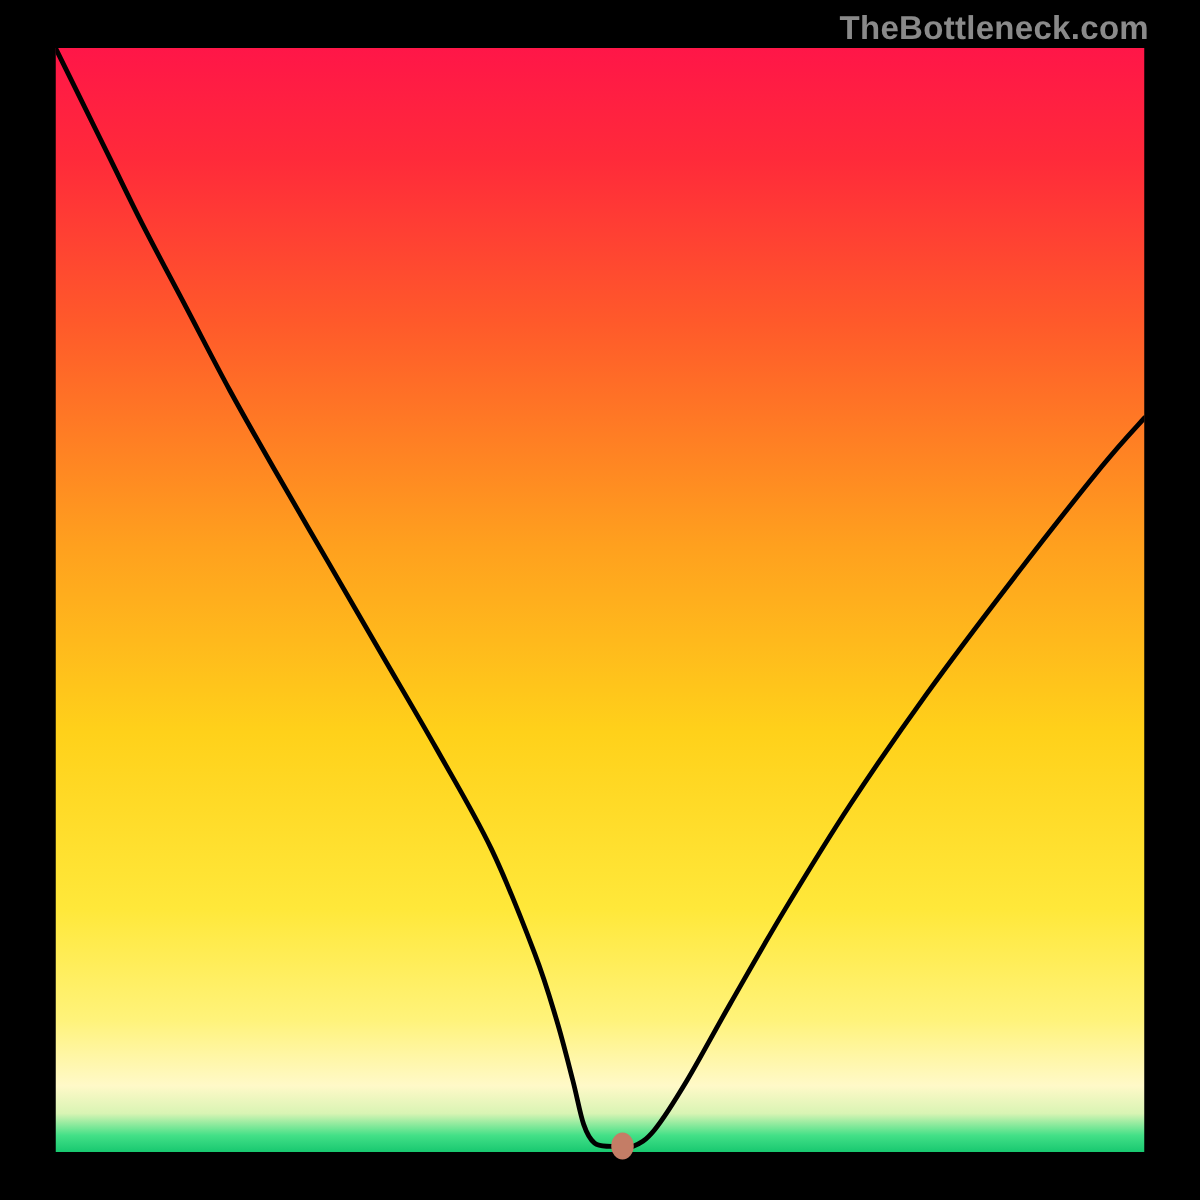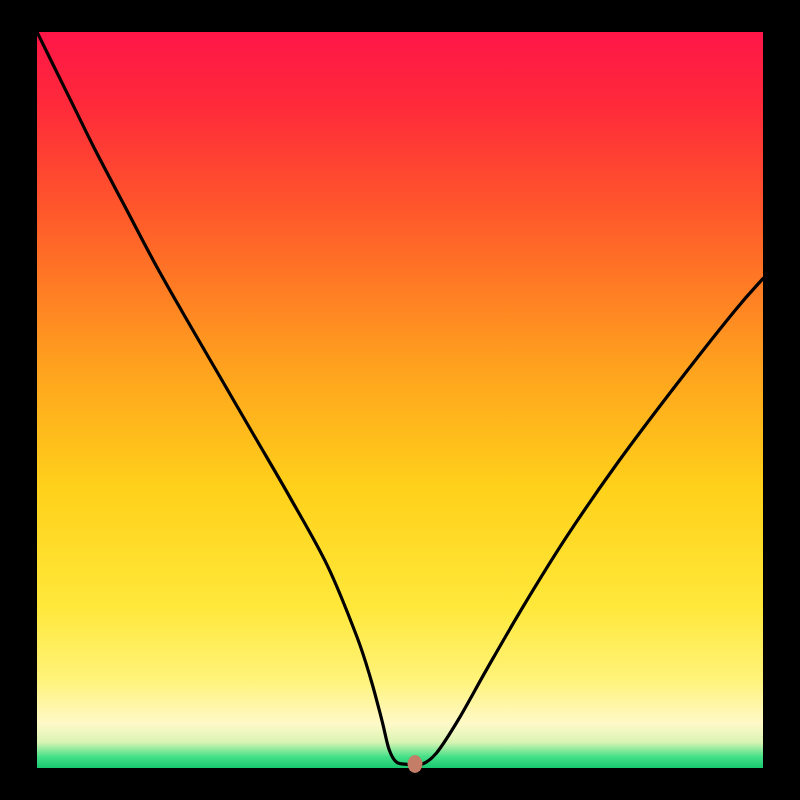--- a/index.html
+++ b/index.html
@@ -54,20 +54,21 @@
     font-size: 22px;
     font-weight: 600;
     color: #8a8a8a;
     letter-spacing: 0.2px;
   }
 </style>
 </head>
 <body>
 
 <div class="frame">
+  <div class="attribution">TheBottleneck.com</div>
 
   <div class="plot">
     <svg class="gradient" viewBox="0 0 726 736" preserveAspectRatio="none">
       <defs>
         <linearGradient id="bg-grad" x1="0" y1="0" x2="0" y2="1">
             <stop offset="0%" stop-color="#ff1648"></stop>
             <stop offset="10%" stop-color="#ff2a3a"></stop>
             <stop offset="25%" stop-color="#ff5a2a"></stop>
             <stop offset="45%" stop-color="#ffa01e"></stop>
             <stop offset="62%" stop-color="#ffd11a"></stop>

